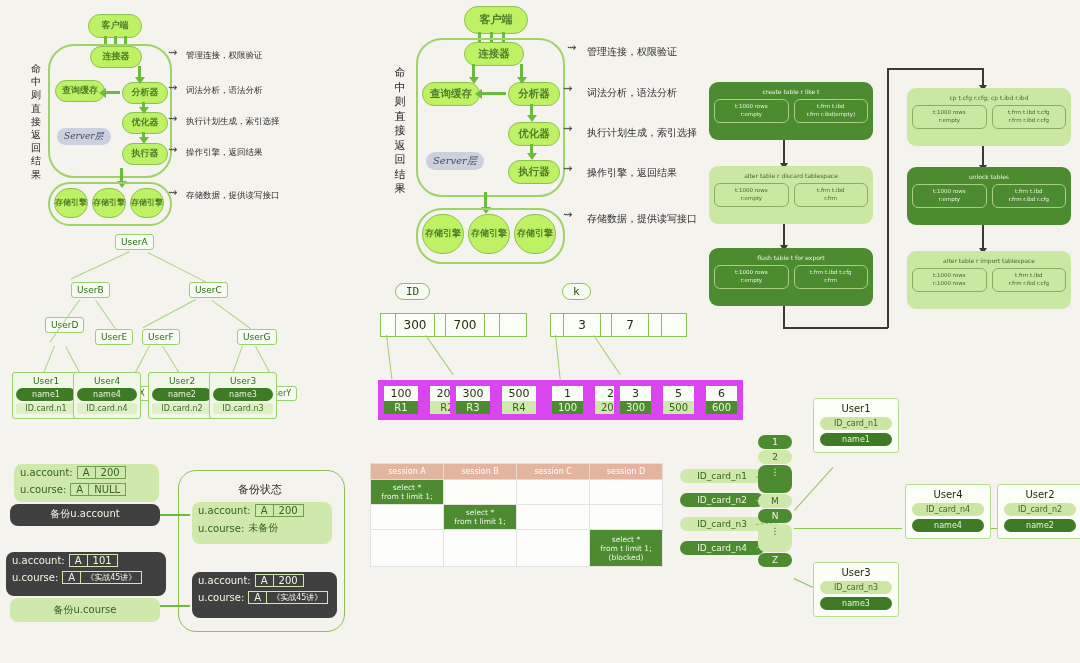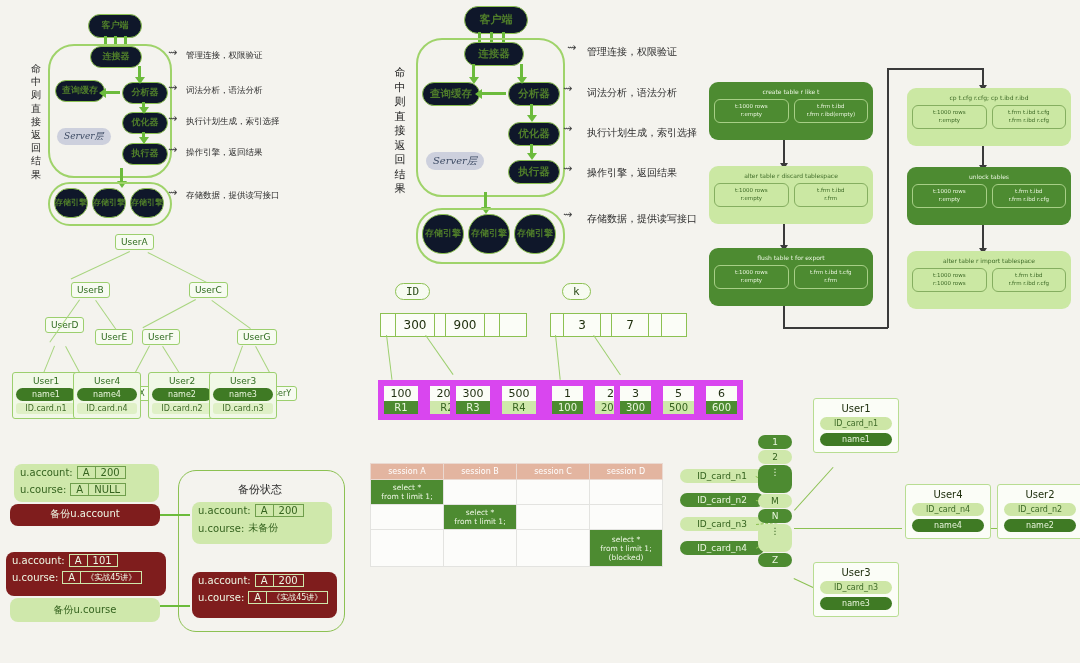--- a/index.html
+++ b/index.html
@@ -7,21 +7,21 @@
   body{
     width:1080px;height:663px;background:#f4f3ee;
     font-family:"DejaVu Sans","Liberation Sans",sans-serif;
     overflow:hidden;position:relative;
   }
   .board{position:relative;width:1080px;height:663px;}
   .panel{position:absolute;}
 
   
   .node{
-    background:#0f172a;border:1px solid #8cc152;border-radius:40px;
+    background:#bef264;border:1px solid #8cc152;border-radius:40px;
     color:#4f7d2a;text-align:right;display:flex;align-items:center;
     justify-content:center;font-size:9px;line-height:1.05;font-weight:bold;
   }
   .arrow-v{position:absolute;background:#6cbb3c;width:3px;}
   .arrow-v:after{content:"";position:absolute;left:-3.5px;bottom:-6px;
     border-left:5px solid transparent;border-right:5px solid transparent;
     border-top:7px solid #6cbb3c;}
   .arrow-h{position:absolute;background:#6cbb3c;height:3px;}
   .arrow-h.left:after{content:"";position:absolute;left:-7px;top:-3.5px;
     border-top:5px solid transparent;border-bottom:5px solid transparent;
@@ -59,21 +59,21 @@
   .tcard{position:absolute;border:1px solid #9ccf6e;background:#f1f8e7;border-radius:3px;
     padding:3px 3px 4px;text-align:center;}
   .tcard .cname{font-size:9px;color:#2f6b1f;margin-bottom:2px;}
   .pill{background:#3f7a24;color:#e8f5dc;border-radius:9px;font-size:8px;padding:2px 6px;display:block;}
   .pill.lite{background:#cde6a6;color:#3f6b28;}
   .idline{font-size:8px;color:#3f6b28;background:#dff0c6;border-radius:3px;margin-top:2px;padding:1px 2px;}
   .tline{position:absolute;background:#a8d57f;height:1px;transform-origin:0 0;}
 
   
   .bubble{position:absolute;border-radius:8px;box-sizing:border-box;}
-  .bubble.dark{background:#7f1d1d;color:#eef7e4;}
+  .bubble.dark{background:#404040;color:#eef7e4;}
   .bubble.lite{background:#cfe8ab;color:#35631f;}
   .bubble .row{display:flex;align-items:center;gap:4px;font-size:10px;padding:2px 6px;}
   .kv{border:1px solid #6f9e4c;display:flex;}
   .kv span{padding:0 5px;font-size:10px;border-right:1px solid #6f9e4c;}
   .kv span:last-child{border-right:none;}
   .bubble.dark .kv{border-color:#cfe8ab;}
   .bubble.dark .kv span{border-color:#cfe8ab;}
   .centerlbl{text-align:center;font-size:10px;padding:3px 0;}
   .bkshell{position:absolute;border:1.5px solid #8cc152;border-radius:18px;}
   .bkttl{position:absolute;font-size:11px;color:#2e2e2e;}
@@ -398,21 +398,21 @@
     </div>
   </div>
 
   <div class="panel" style="left:370px;top:275px;width:320px;height:160px;">
 
     <div class="cloud" style="left:25px;top:8px;">ID</div>
     <div class="strip" style="left:10px;top:38px;height:22px;">
       <div style="width:14px;"></div>
       <div style="width:38px;">300</div>
       <div style="width:10px;"></div>
-      <div style="width:38px;">900</div>
+      <div style="width:38px;">700</div>
       <div style="width:14px;"></div>
       <div style="width:26px;"></div>
     </div>
     <div class="thinline" style="left:17px;top:60px;width:45px;transform:rotate(83deg);"></div>
     <div class="thinline" style="left:56px;top:60px;width:48px;transform:rotate(55deg);"></div>
 
     <div class="leafgrp" style="left:8px;top:105px;">
       <div class="leaf" style="width:34px;">
         <div class="k">100</div>
         <div class="v" style="background:#4d8b31;color:#eaf6de;">R1</div>

